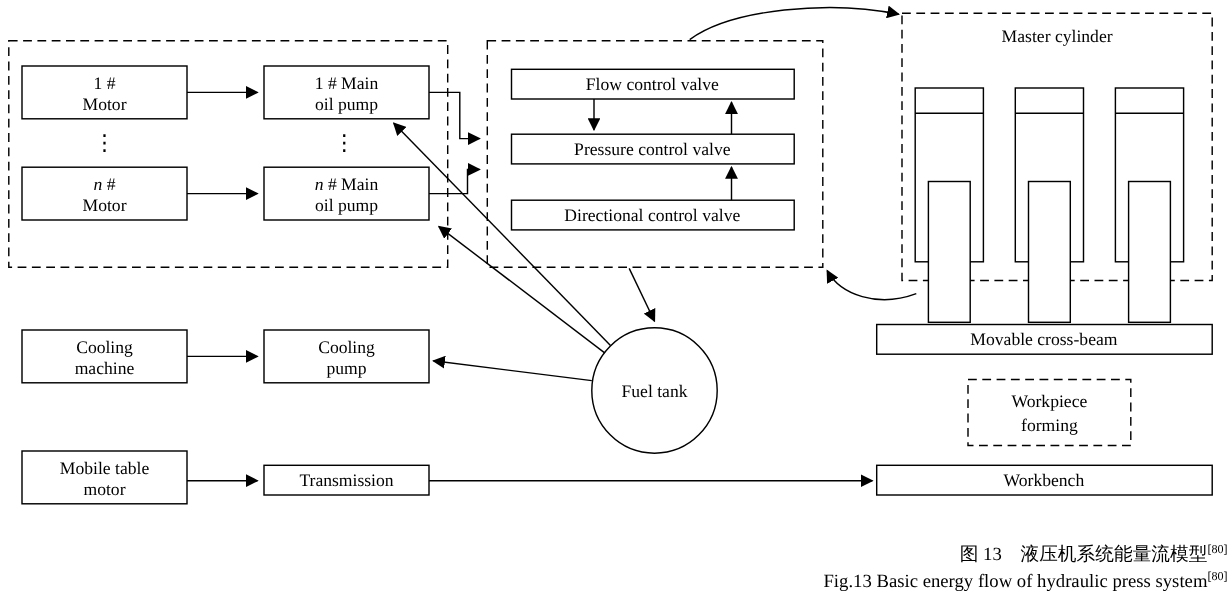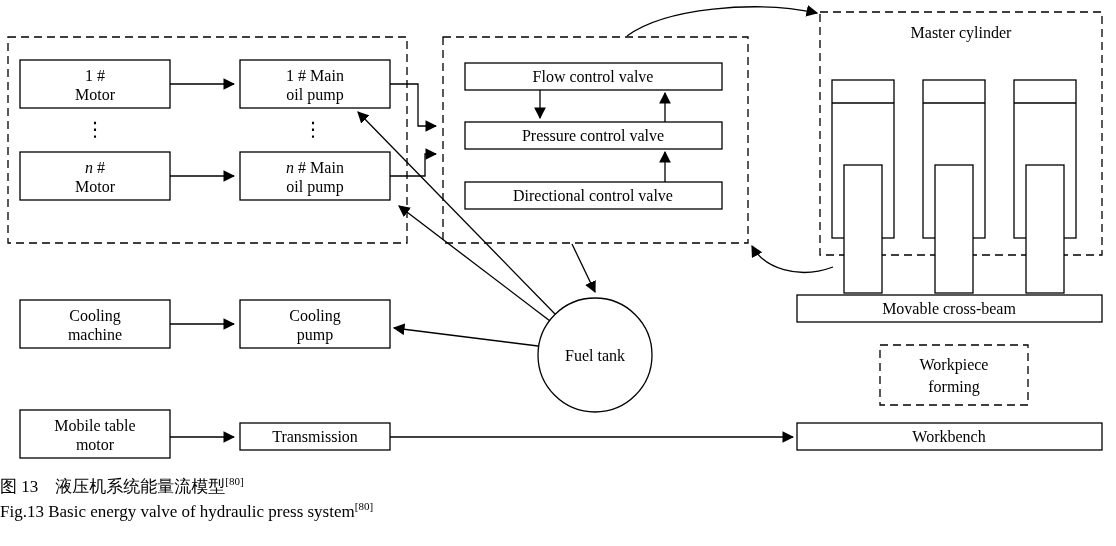--- a/index.html
+++ b/index.html
@@ -9,21 +9,21 @@
     color: #000;
   }
   .figure { position: relative; width: 1116px; height: 546px; background: #fff; }
   svg { display: block; }
   .solid  { fill: #ffffff; stroke: #000000; stroke-width: 1.3; }
   .dashed { fill: none; stroke: #000000; stroke-width: 1.3; stroke-dasharray: 8 5; }
   .stroke { stroke: #000000; stroke-width: 1.3; }
   .flow   { fill: none; stroke: #000000; stroke-width: 1.3; marker-end: url(#arrowhead); }
   .lbl  { font-size: 16px; fill: #000; text-anchor: middle; }
   .dots { font-size: 20px; fill: #000; text-anchor: middle; }
-  .caption { text-align: left; margin-top: 4px; font-size: 17px; line-height: 1.45; }
+  .caption { text-align: right; margin-top: 22px; font-size: 17px; line-height: 1.45; }
   .caption sup { font-size: 11px; }
 </style>
 </head>
 <body>
 
 <div class="figure">
 
 <svg width="1116" height="470" viewBox="0 0 1116 470">
   <defs>
     <marker id="arrowhead" viewBox="0 0 10 10" refX="9" refY="5" markerWidth="9" markerHeight="9" orient="auto">
@@ -152,16 +152,16 @@
     <line class="stroke" x1="1014" y1="103" x2="1076" y2="103"></line>
     <rect class="solid" x="1026" y="165" width="38" height="128"></rect>
   </g>
 
   <text class="lbl" x="954" y="370">Workpiece</text>
   <text class="lbl" x="954" y="392">forming</text>
 </svg>
 
 <div class="caption">
   <div><span>图 13　液压机系统能量流模型</span><sup>[80]</sup></div>
-  <div><span>Fig.13 Basic energy valve of hydraulic press system</span><sup>[80]</sup></div>
+  <div><span>Fig.13 Basic energy flow of hydraulic press system</span><sup>[80]</sup></div>
 </div>
 
 </div>
 
 </body></html>

